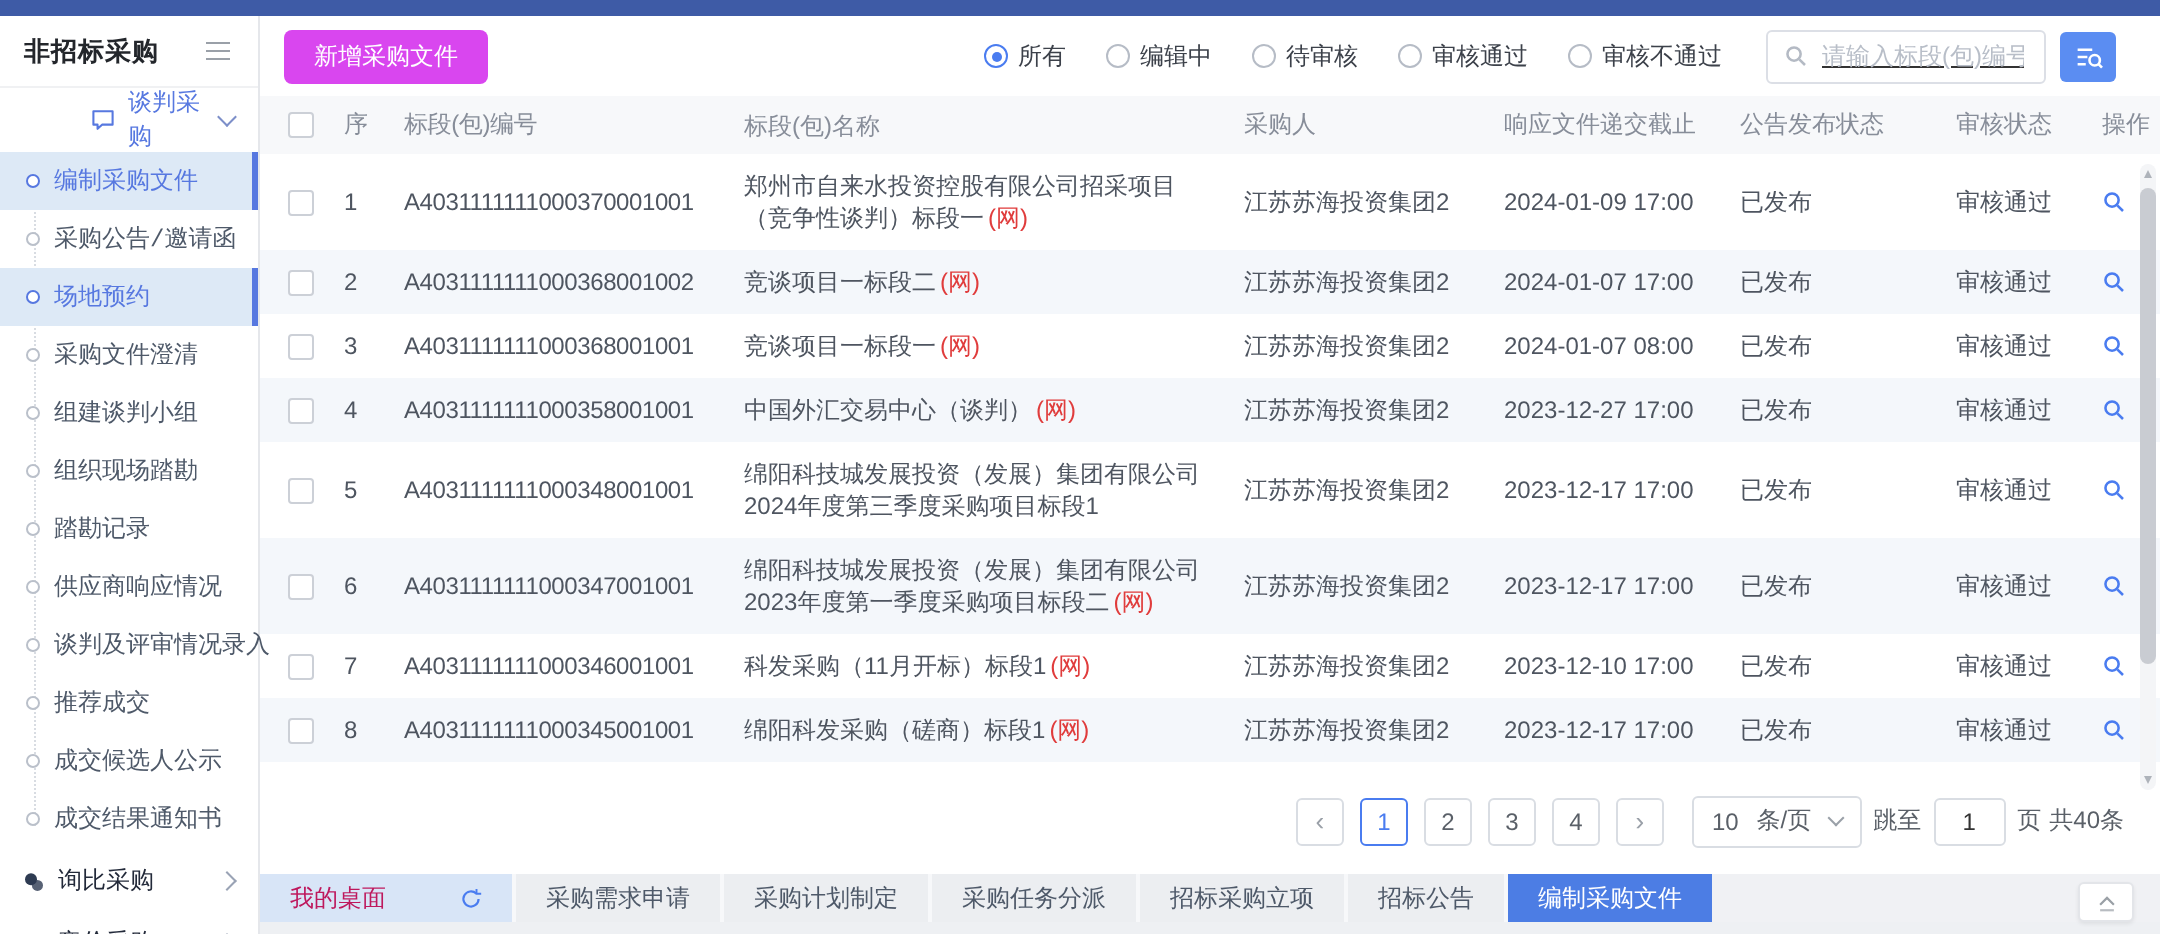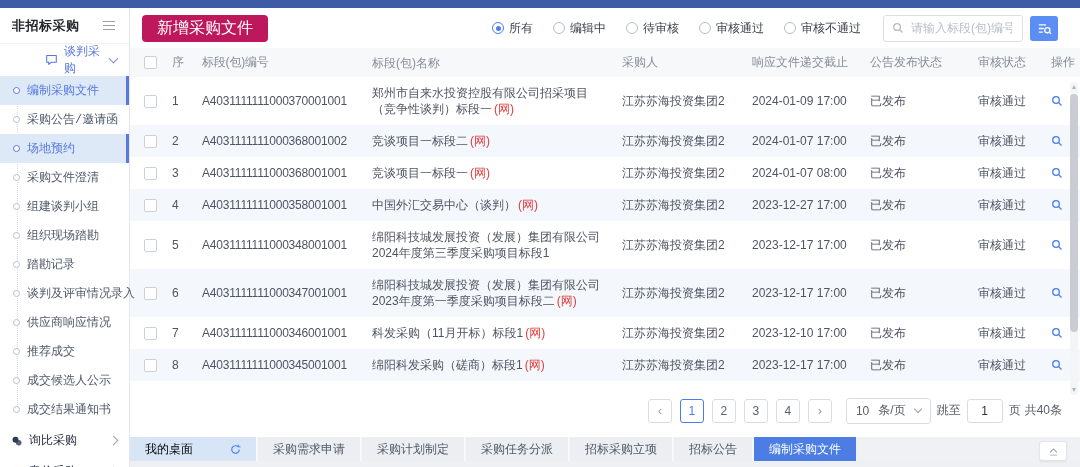--- a/index.html
+++ b/index.html
@@ -25,29 +25,29 @@
   .sb-item{position:relative;height:29px;display:flex;align-items:center;gap:7px;padding-left:13px;font-size:12px;color:#4e5969;cursor:pointer;}
   .sb-item .bullet{width:5px;height:5px;border-radius:50%;border:1px solid #bac0ca;background:#fff;z-index:1;flex:none;}
   .sb-item.active{background:#dde9f6;color:#5778e0;}
   .sb-item.active::after{content:"";position:absolute;right:0;top:0;bottom:0;width:3px;background:#5778e0;}
   .sb-item.active .bullet{border-color:#5778e0;}
   .sb-lbl{white-space:nowrap;}
 
   
   .main{position:absolute;left:130px;top:8px;right:0;height:429px;background:#fff;display:flex;flex-direction:column;z-index:1;}
   .toolbar{height:40px;flex:none;display:flex;align-items:center;padding:0 12px;}
-  .btn-primary{background:#be185d;color:#fff;border:none;border-radius:4px;height:27px;padding:0 15px;font-size:16px;cursor:pointer;font-family:inherit;}
+  .btn-primary{background:#d946ef;color:#fff;border:none;border-radius:4px;height:27px;padding:0 15px;font-size:12px;cursor:pointer;font-family:inherit;}
   .filters{margin-left:auto;display:flex;align-items:center;gap:20px;margin-right:22px;}
   .radio{display:flex;align-items:center;gap:5px;font-size:12px;color:#3c414a;cursor:pointer;}
   .rc{width:12px;height:12px;border:1px solid #b6bcc6;border-radius:50%;display:flex;align-items:center;justify-content:center;background:#fff;box-sizing:border-box;flex:none;}
   .radio.sel .rc{border-color:#4a7cf0;}
   .rdot{width:5px;height:5px;border-radius:50%;background:#4a7cf0;}
   .searchwrap{display:flex;align-items:center;gap:7px;margin-right:10px;}
   .searchbox{display:flex;align-items:center;gap:5px;border:1px solid #dcdfe6;border-radius:3px;height:27px;padding:0 8px;width:140px;box-sizing:border-box;background:#fff;}
-  .searchbox input{border:none;outline:none;flex:1;font-size:12px;color:#333;width:100%;font-family:inherit;background:transparent;}
+  .searchbox input{border:none;outline:none;flex:1;font-size:12px;color:#333;width:100%;font-family:inherit;background:transparent;text-decoration:underline;}
   .searchbox input::placeholder{color:#b8bec8;}
   .btn-search{width:28px;height:25px;background:#5b8df2;border:none;border-radius:3px;display:flex;align-items:center;justify-content:center;cursor:pointer;padding:0;}
 
   
   .thead{display:flex;align-items:center;height:29px;flex:none;background:#f7f8fa;padding:0 14px;font-size:12px;color:#878d99;}
   .tbody{flex:1;overflow:hidden;}
   .tr{display:flex;align-items:center;min-height:32px;padding:0 14px;font-size:12px;color:#4e5560;}
   .tr.alt{background:#f4f7fb;}
   .td{flex:none;}
   .c-check{width:28px;display:flex;align-items:center;}
@@ -75,21 +75,21 @@
   .pg-btn.nav{color:#9aa0a8;font-size:13px;}
   .pg-btn.active{border-color:#4a7cf0;color:#4a7cf0;}
   .pg-size{height:26px;border:1px solid #d9dde3;border-radius:3px;display:flex;align-items:center;gap:9px;padding:0 9px;background:#fff;cursor:pointer;box-sizing:border-box;margin-left:6px;}
   .caret{width:5px;height:5px;border-right:1.2px solid #9aa0a8;border-bottom:1.2px solid #9aa0a8;transform:rotate(45deg);margin-top:-3px;}
   .pg-jump{width:36px;height:24px;border:1px solid #d9dde3;border-radius:3px;text-align:center;font-size:12px;color:#333;outline:none;font-family:inherit;box-sizing:border-box;}
   .pg-text{margin:12px -2px;}
 
   
   .tabbar{position:absolute;left:130px;right:0;top:437px;height:24px;background:#f0f1f4;display:flex;align-items:stretch;z-index:2;}
   .tab{display:flex;align-items:center;gap:5px;padding:0 15px;font-size:12px;color:#4e5969;background:#eceef1;cursor:pointer;border-right:2px solid #f7f8fa;white-space:nowrap;}
-  .tab.home{background:#d8e5f7;color:#000000;gap:37px;}
+  .tab.home{background:#d8e5f7;color:#be185d;gap:37px;}
   .tab.active{background:#4c7de4;color:#fff;border-right:none;}
   .corner-btn{position:absolute;right:13px;top:441px;width:28px;height:20px;background:#fff;border:1px solid #e3e5e9;border-radius:3px;display:flex;align-items:center;justify-content:center;cursor:pointer;box-shadow:0 1px 2px rgba(0,0,0,.07);z-index:4;padding:0;}
 </style>
 </head>
 <body>
 
 <div class="screen">
   <div class="topbar"></div>
 
   <aside class="sidebar">
@@ -134,25 +134,25 @@
         <div class="sb-item">
           <span class="bullet"></span>
           <span class="sb-lbl">组织现场踏勘</span>
         </div>
         <div class="sb-item">
           <span class="bullet"></span>
           <span class="sb-lbl">踏勘记录</span>
         </div>
         <div class="sb-item">
           <span class="bullet"></span>
+          <span class="sb-lbl">供应商响应情况</span>
+        </div>
+        <div class="sb-item">
+          <span class="bullet"></span>
           <span class="sb-lbl">谈判及评审情况录入</span>
-        </div>
-        <div class="sb-item">
-          <span class="bullet"></span>
-          <span class="sb-lbl">供应商响应情况</span>
         </div>
         <div class="sb-item">
           <span class="bullet"></span>
           <span class="sb-lbl">推荐成交</span>
         </div>
         <div class="sb-item">
           <span class="bullet"></span>
           <span class="sb-lbl">成交候选人公示</span>
         </div>
         <div class="sb-item">

